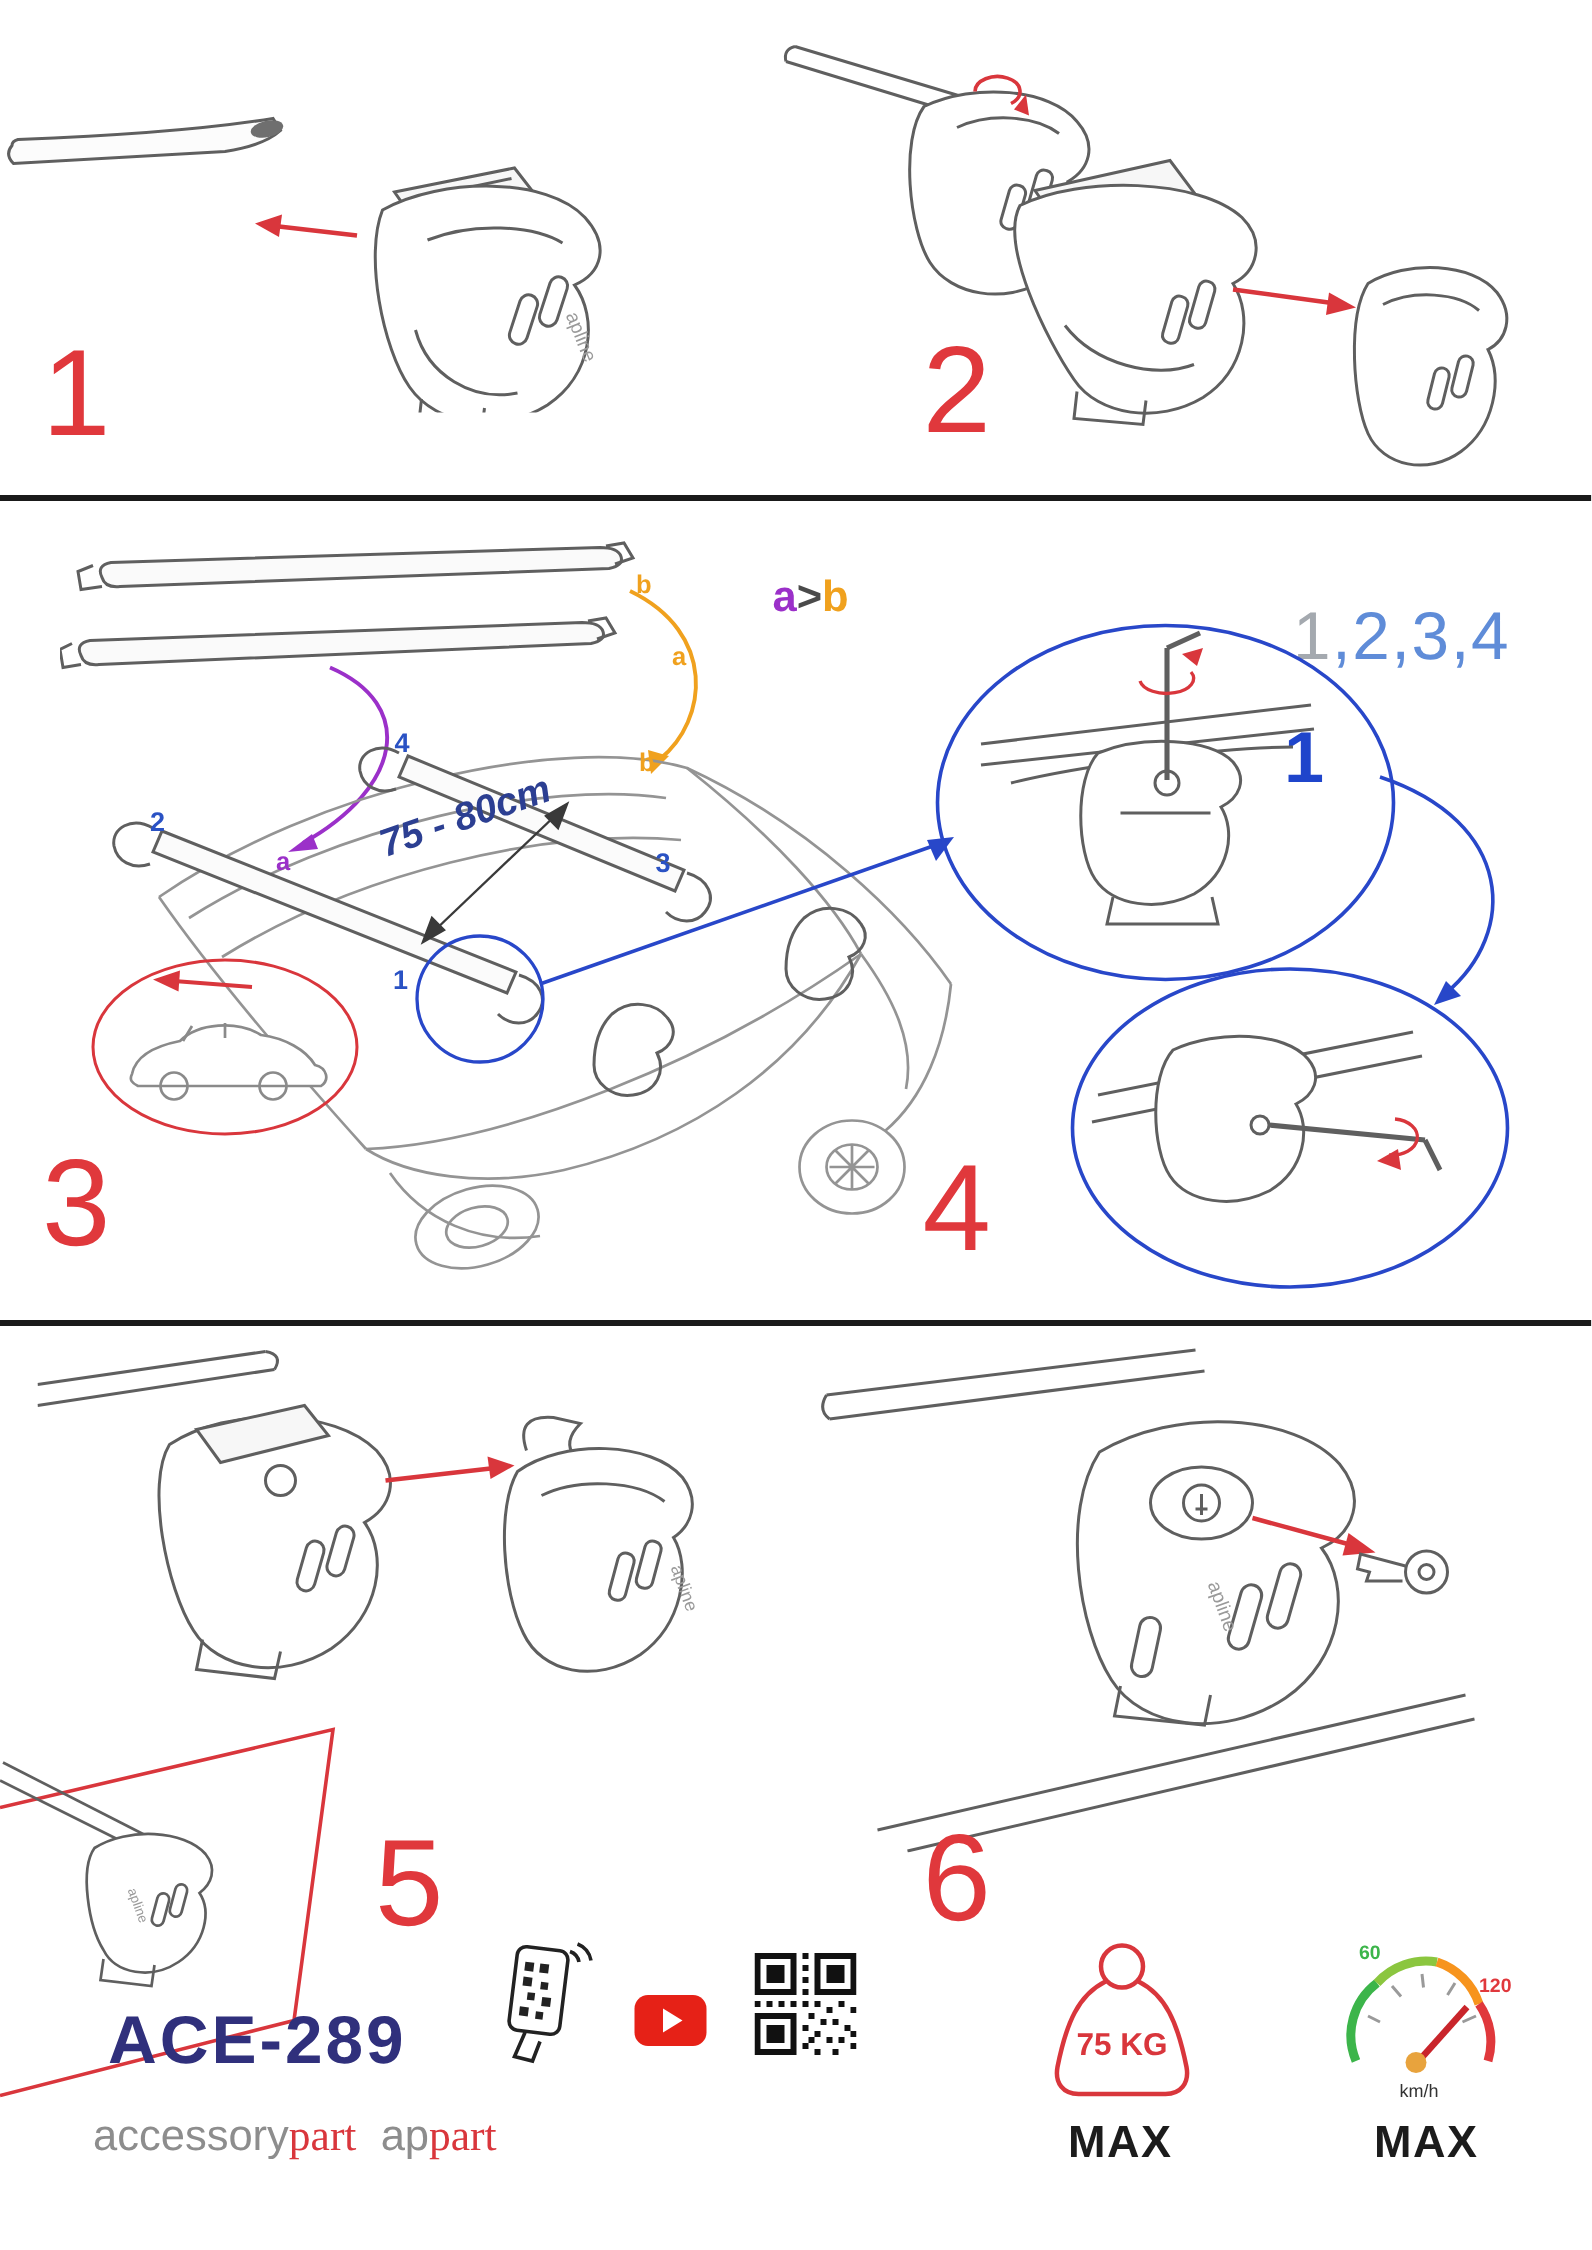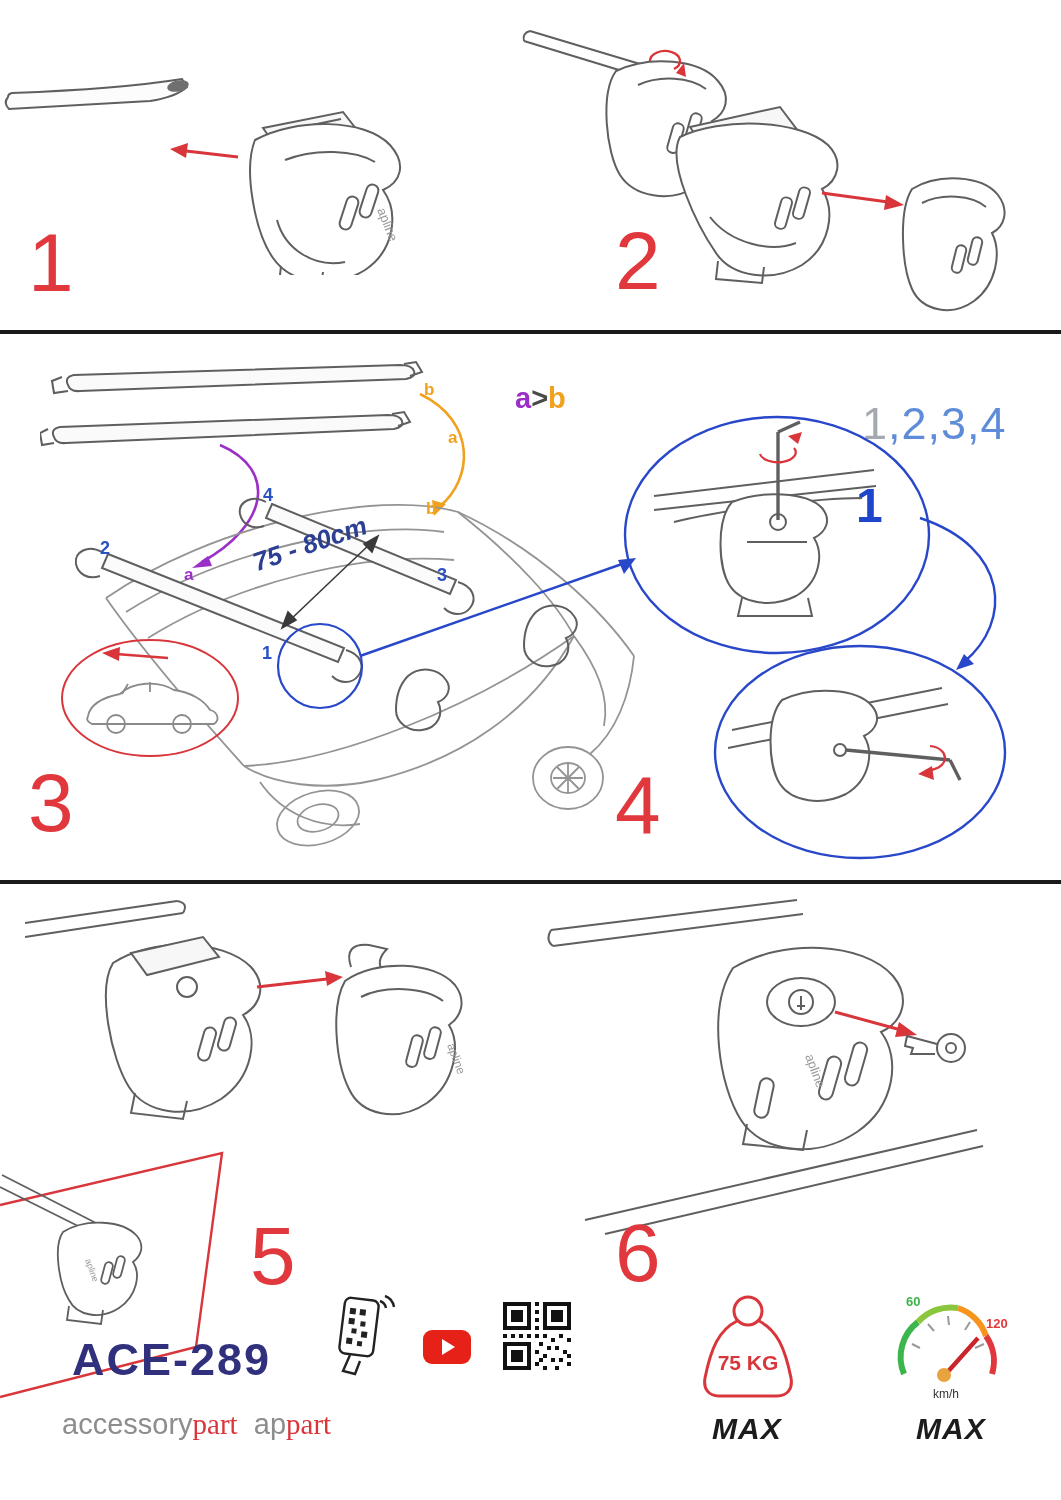--- a/index.html
+++ b/index.html
@@ -16,21 +16,21 @@
   .aorder { position:absolute; left:503px; top:382px; font-size:29px; font-weight:700;margin-left:12px; }
   .aorder .pa { color:#9b30c9; }
   .aorder .gt { color:#4a4a4a; }
   .aorder .pb { color:#f0a11e; }
   .measure { position:absolute; left:254px; top:548px; color:#2c3f92; font-size:26px; font-style:italic; font-weight:600; transform:rotate(-19deg); transform-origin:left center; white-space:nowrap; }
   .pos { position:absolute; color:#2a52c4; font-size:18px; font-weight:700; }
   .model { position:absolute; left:72px; top:1334px; font-size:45px; font-weight:600; color:#30307c; letter-spacing:2px; }
   .brandline { position:absolute; left:62px; top:1408px; font-size:29px; font-weight:500; letter-spacing:0px; white-space:nowrap; }
   .brandline .gray { color:#8d8d8d; }
   .brandline .red { color:#d9363c;font-family:Liberation Serif, serif; }
-  .maxlabel { position:absolute; font-size:30px; font-weight:700; color:#1c1c1c; letter-spacing:1px;font-style:italic; }
+  .maxlabel { position:absolute; font-size:30px; font-weight:700; color:#1c1c1c; letter-spacing:1px; }
   svg { display:block; }
   svg text { font-family:"Liberation Sans", sans-serif; }
 </style>
 </head>
 <body>
 
 <div class="page">
 
   <svg class="abs" style="left:0px; top:45px;" width="470" height="230" viewBox="0 0 470 230">
     <g fill="none" stroke="#5f5f5f" stroke-width="2">

